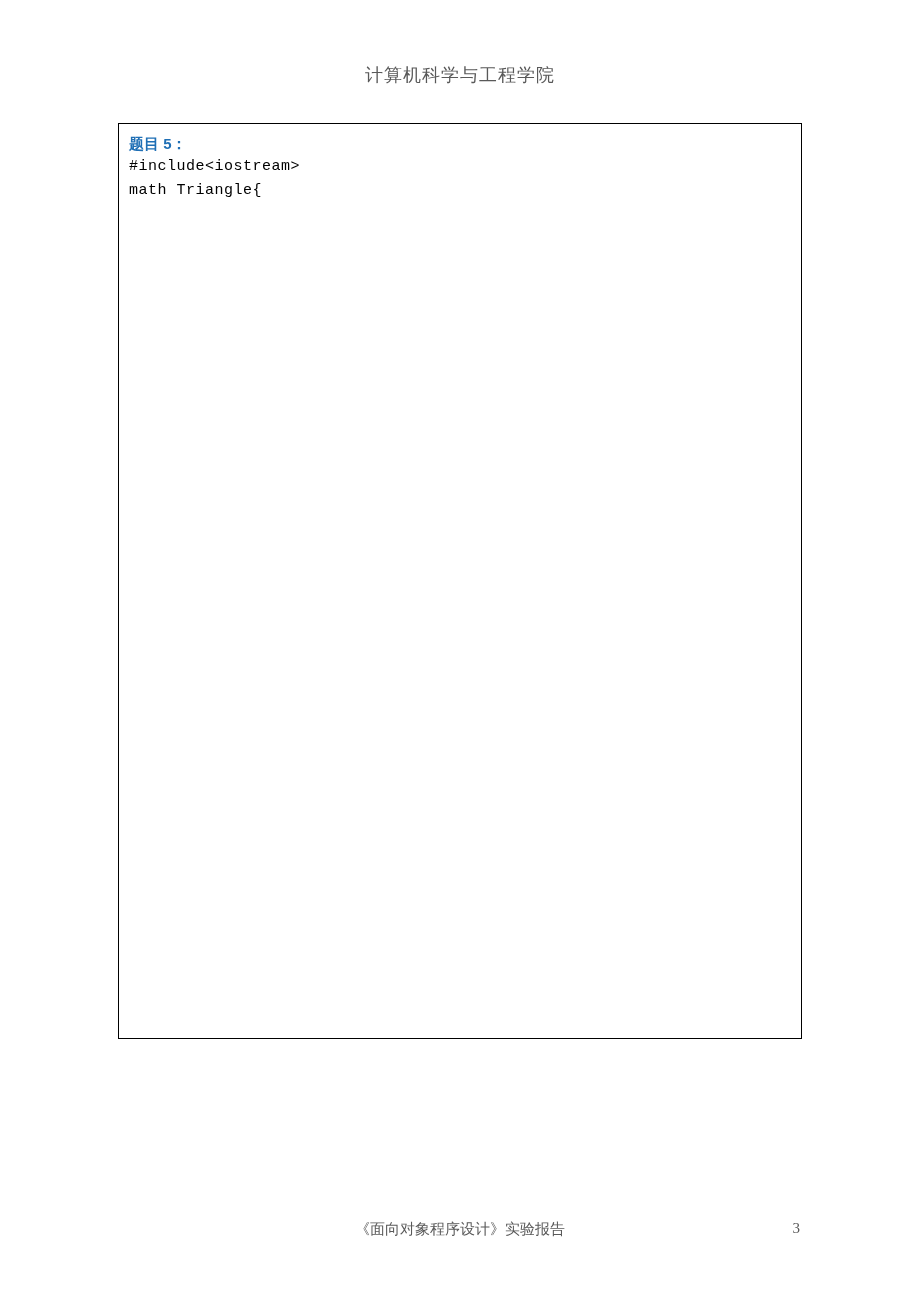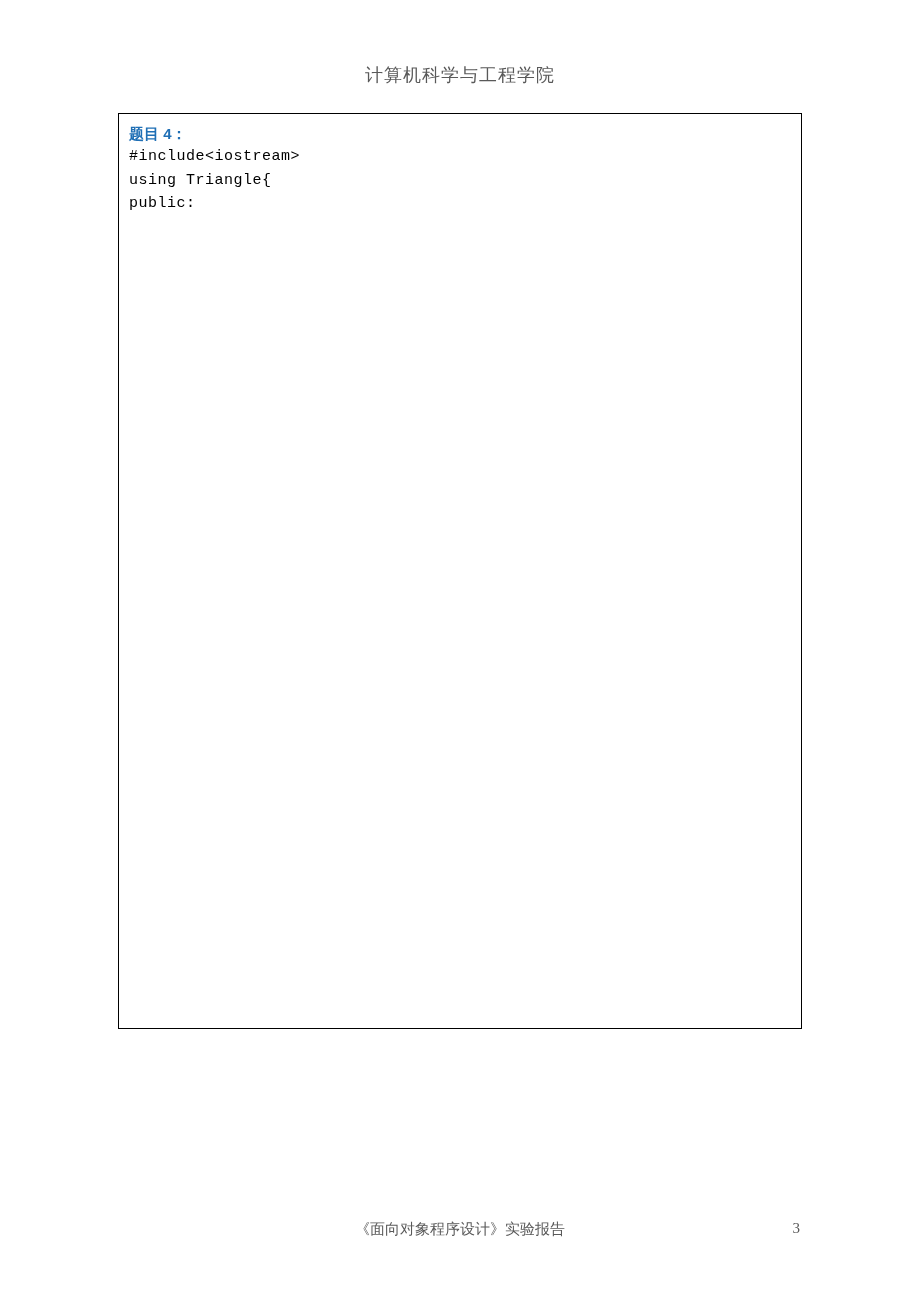--- a/index.html
+++ b/index.html
@@ -17,21 +17,21 @@
     width: 920px;
     height: 1302px;
     padding: 63px 118px 0 118px;
   }
   .header {
     text-align: center;
     font-size: 18px;
     color: #595959;
     font-family: "SimSun", "宋体", serif;
     letter-spacing: 1px;
-    margin-bottom: 26px;
+    margin-bottom: 36px;
   }
   .content-box {
     border: 1px solid #000;
     width: 684px;
     height: 916px;
     padding: 8px 10px;
     font-size: 15px;
     line-height: 1.55;
     font-family: "Microsoft YaHei", "SimHei", monospace, sans-serif;
   }
@@ -70,24 +70,23 @@
 </head>
 <body>
 
 <div class="page">
 
   <div class="header">
     <span>计算机科学与工程学院</span>
   </div>
 
   <div class="content-box">
-    <div class="heading-line">题目 4：</div>
+    <div class="heading-line">题目 5：</div>
     <div class="code-line">#include&lt;iostream&gt;</div>
-    <div class="code-line">using Triangle{</div>
-    <div class="code-line">public:</div>
+    <div class="code-line">math Triangle{</div>
   </div>
 
   <div class="footer">
     <span class="footer-center">《面向对象程序设计》实验报告</span>
     <span class="footer-right">3</span>
   </div>
 
 </div>
 
 </body></html>

